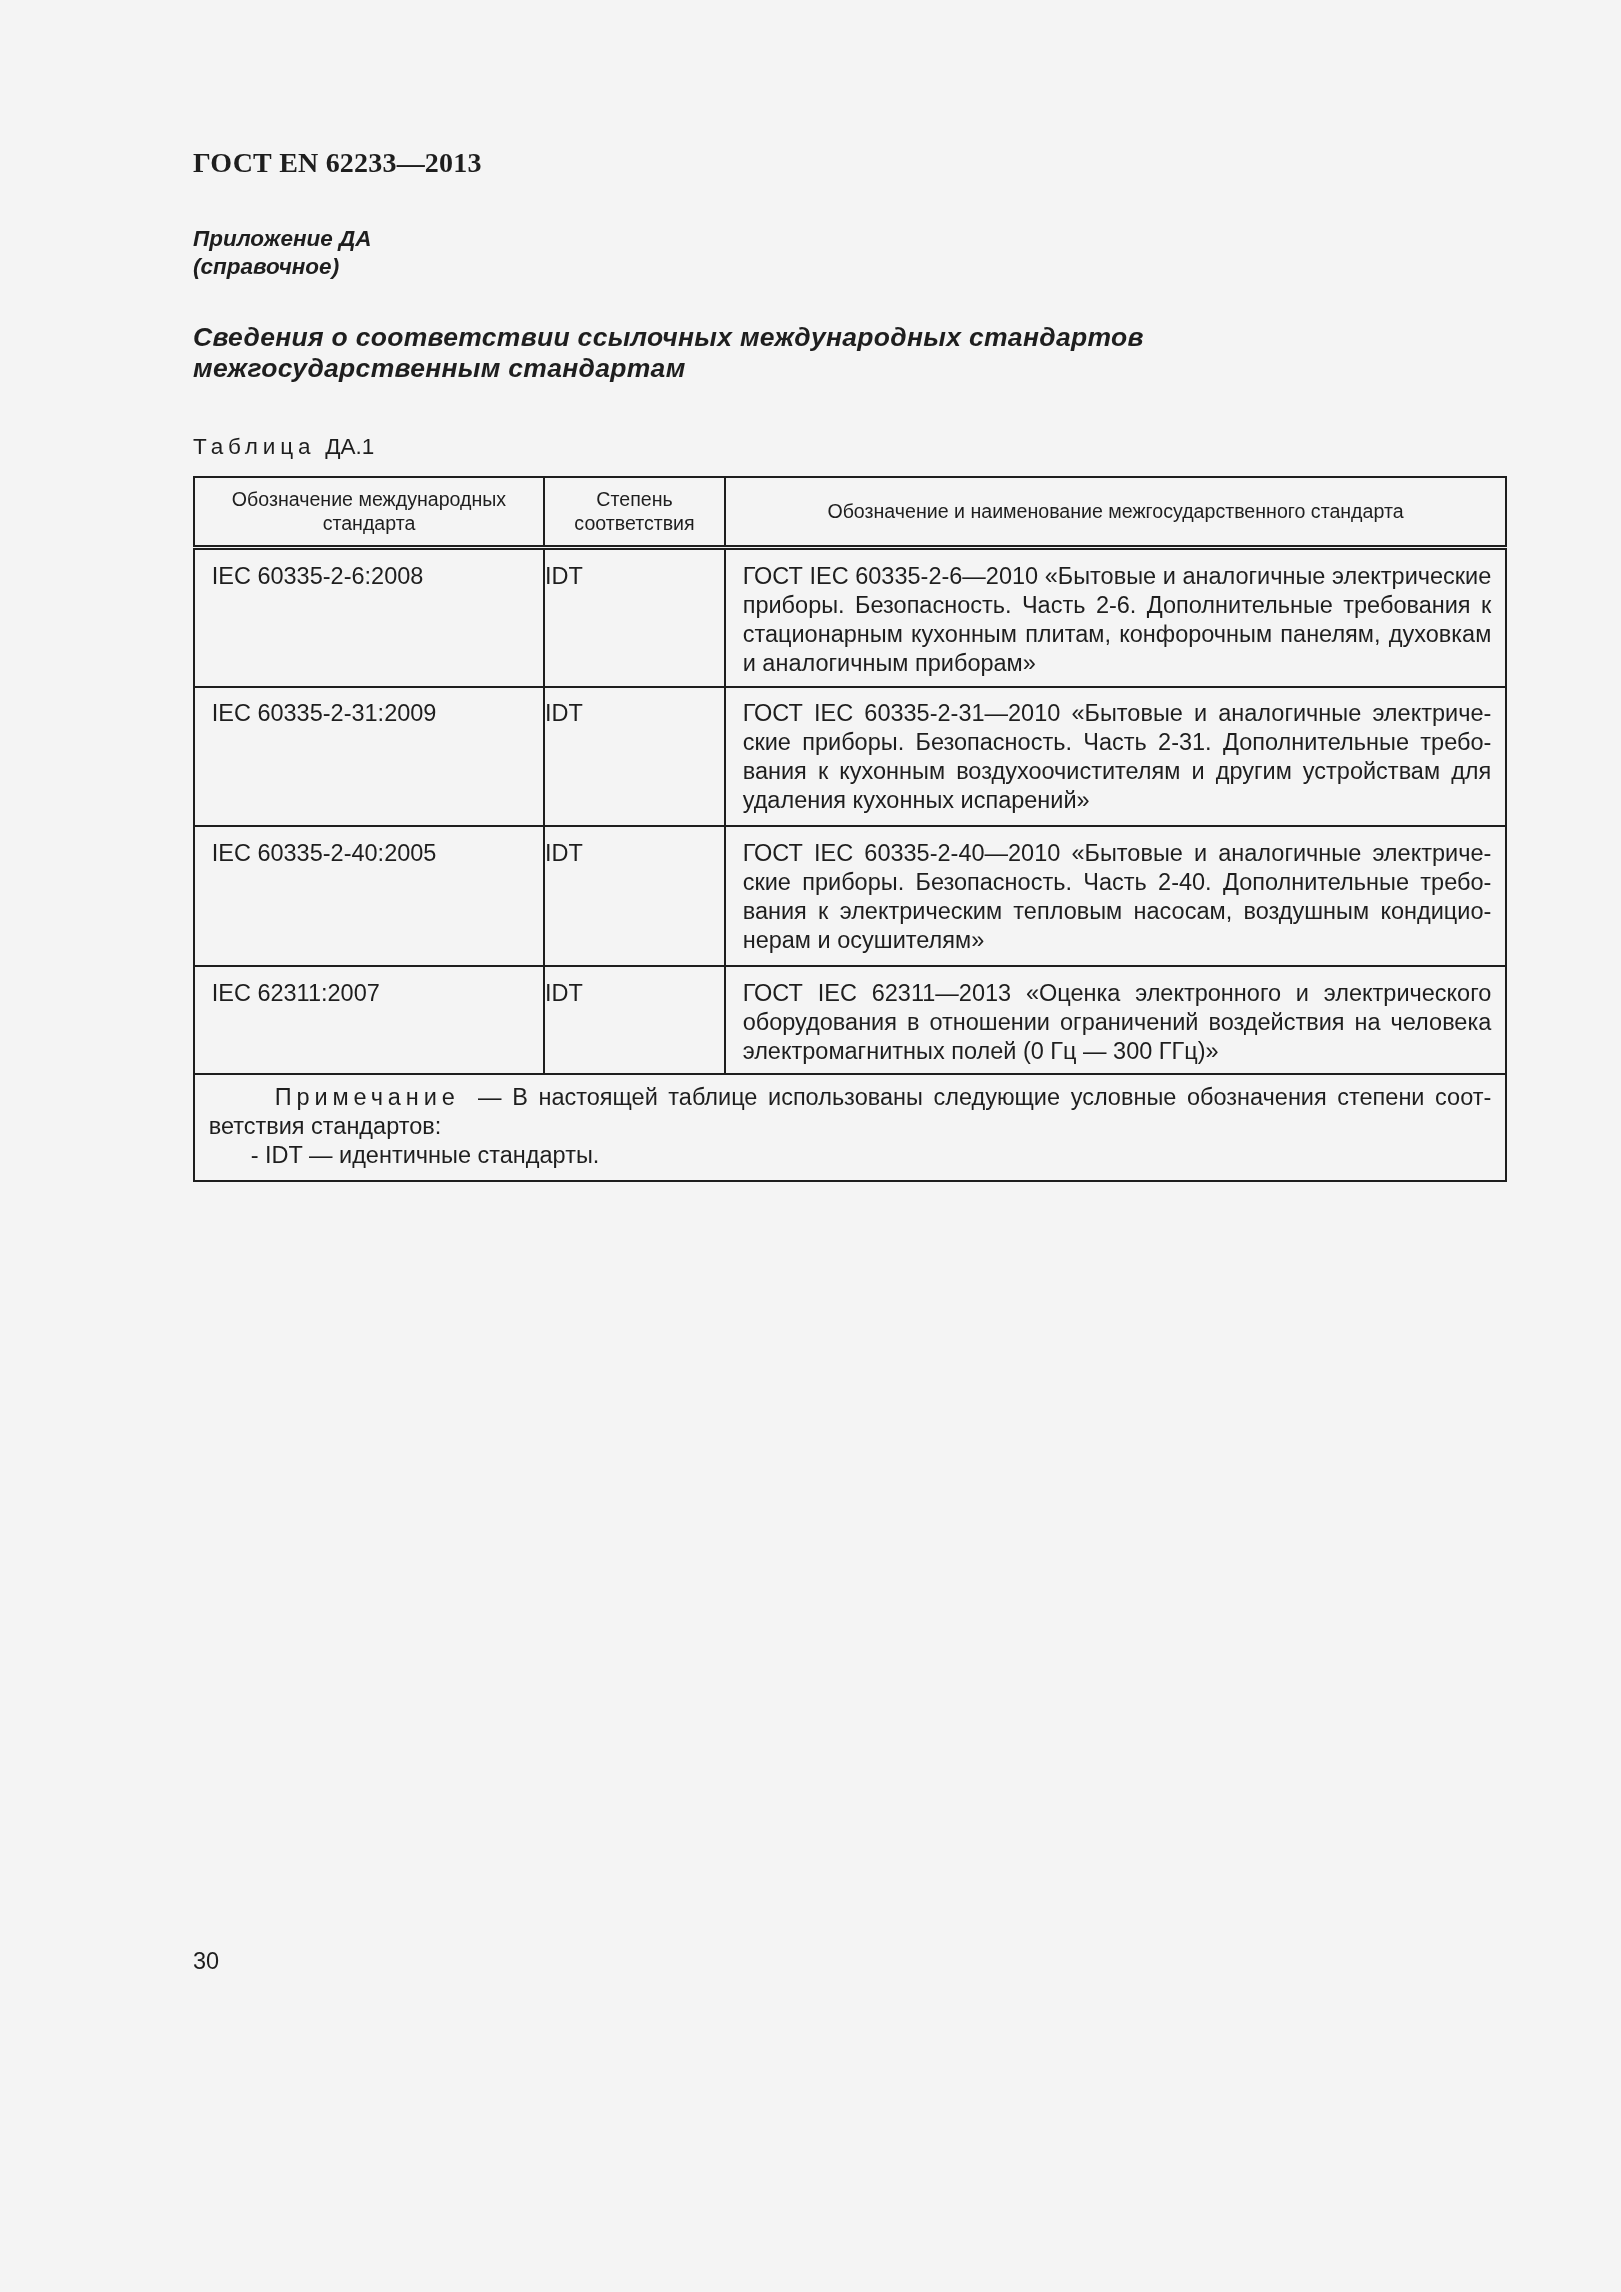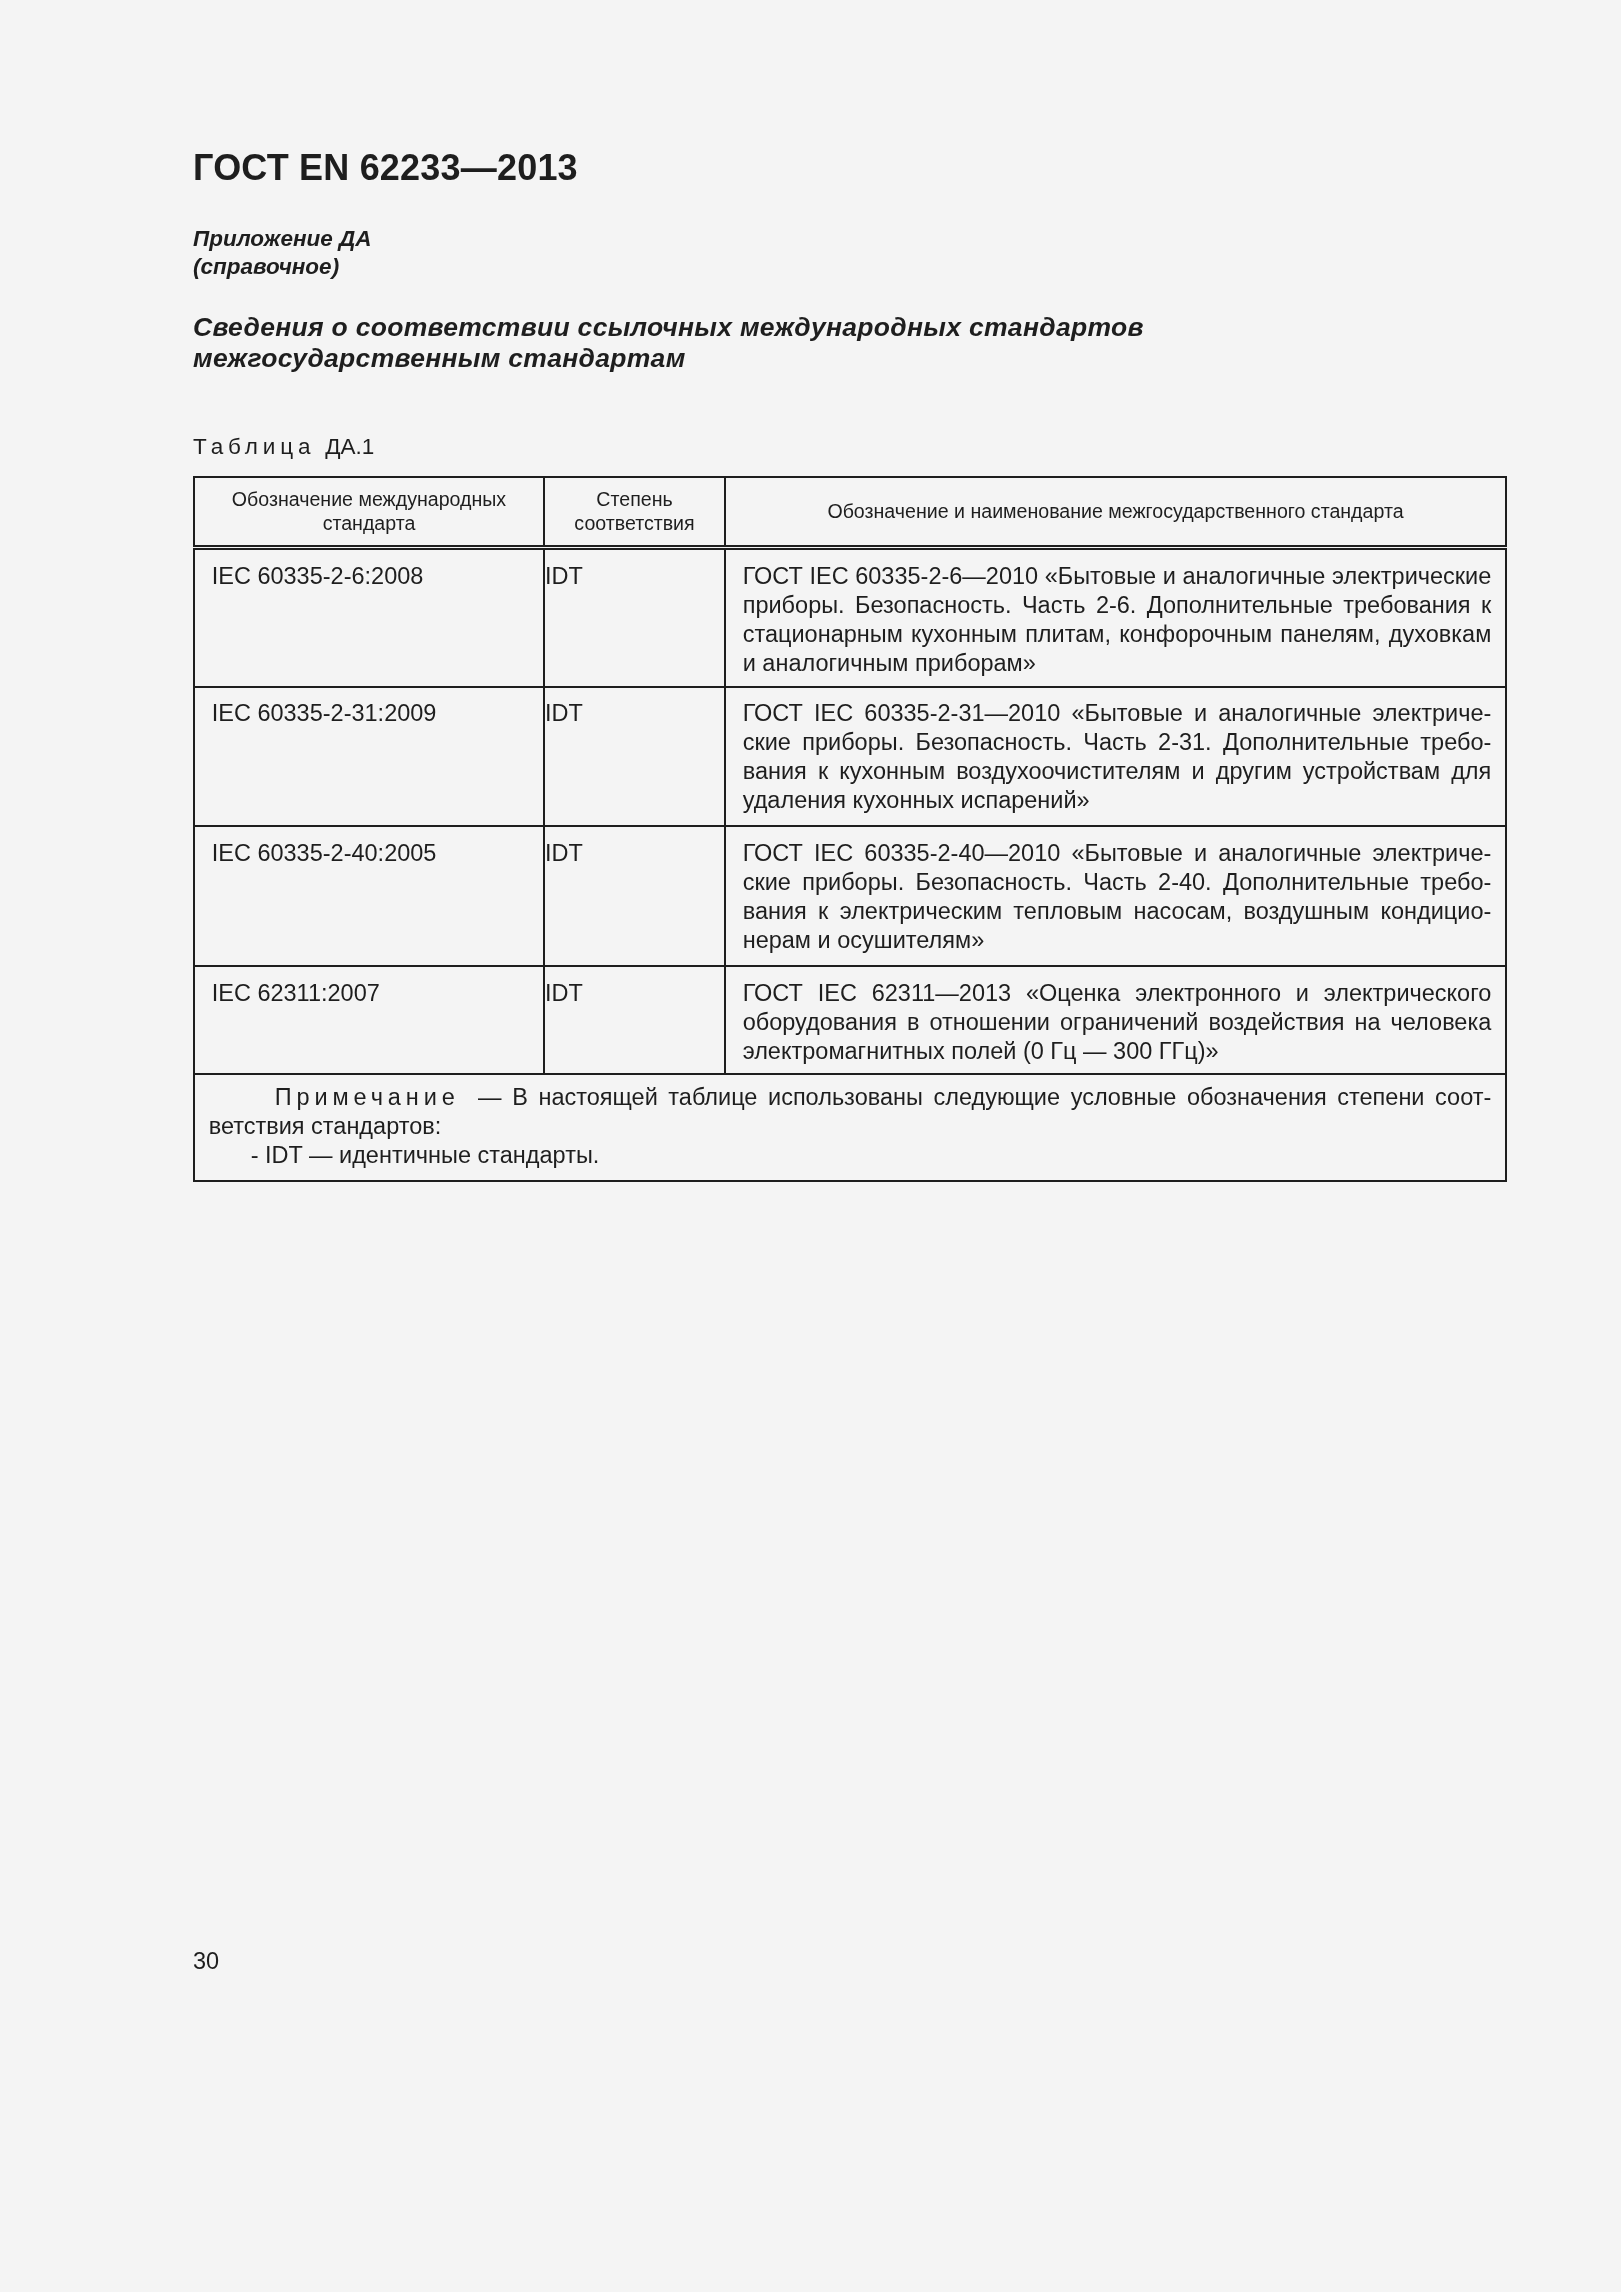--- a/index.html
+++ b/index.html
@@ -6,29 +6,30 @@
     body {
       width: 1621px; height: 2293px;
       background: #f4f4f4;
       position: relative;
       overflow: hidden;
       font-family: "Liberation Sans", "DejaVu Sans", sans-serif;
       color: #1e1e1e;
     }
     .doc-header {
       position: absolute; left: 193px; top: 147px;
-      font-size: 36px; font-weight: bold; letter-spacing: 0.2px;
+      font-size: 28px; font-weight: bold; letter-spacing: 0.2px;
       white-space: nowrap;
+      font-family: Liberation Serif, serif;
     }
     .center-block {
       position: absolute; left: 193px; width: 1312px;
       text-align: left; font-weight: bold; font-style: italic;
     }
     .annex-title { top: 225px; font-size: 22.5px; line-height: 28px; }
-    .section-title { top: 312px; font-size: 26.5px; line-height: 31px; letter-spacing: 0.3px; }
+    .section-title { top: 322px; font-size: 26.5px; line-height: 31px; letter-spacing: 0.3px; }
     .table-caption {
       position: absolute; left: 193px; top: 434px;
       font-size: 22.5px; white-space: nowrap;
     }
     .table-caption .spaced { letter-spacing: 4.9px; margin-right: 9.8px; }
     table.std {
       position: absolute; left: 193px; top: 476px;
       width: 1312px;
       border-collapse: collapse;
       border: 2.9px solid #1e1e1e;

